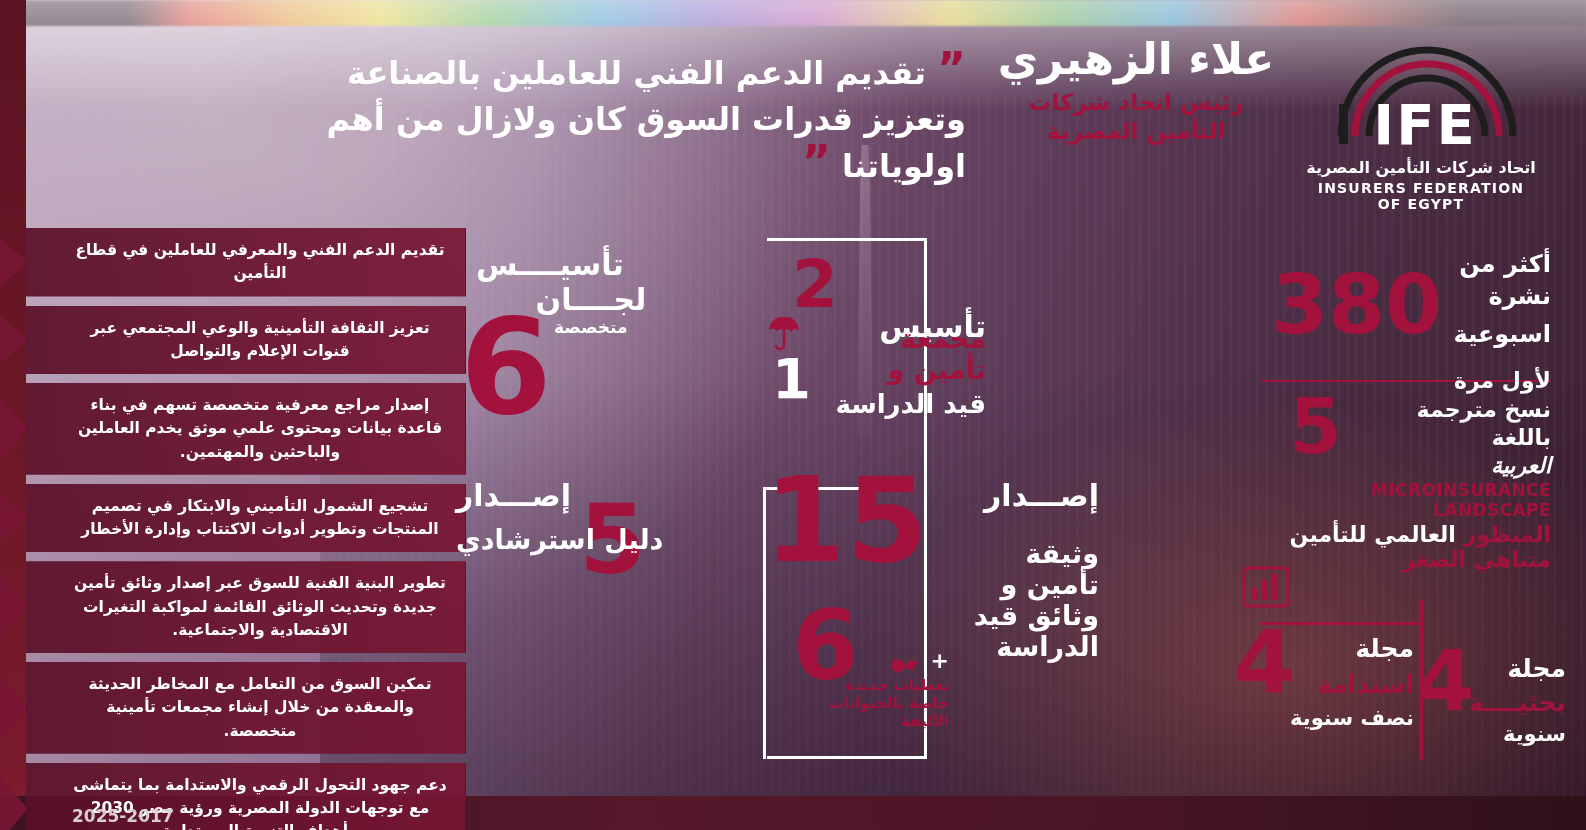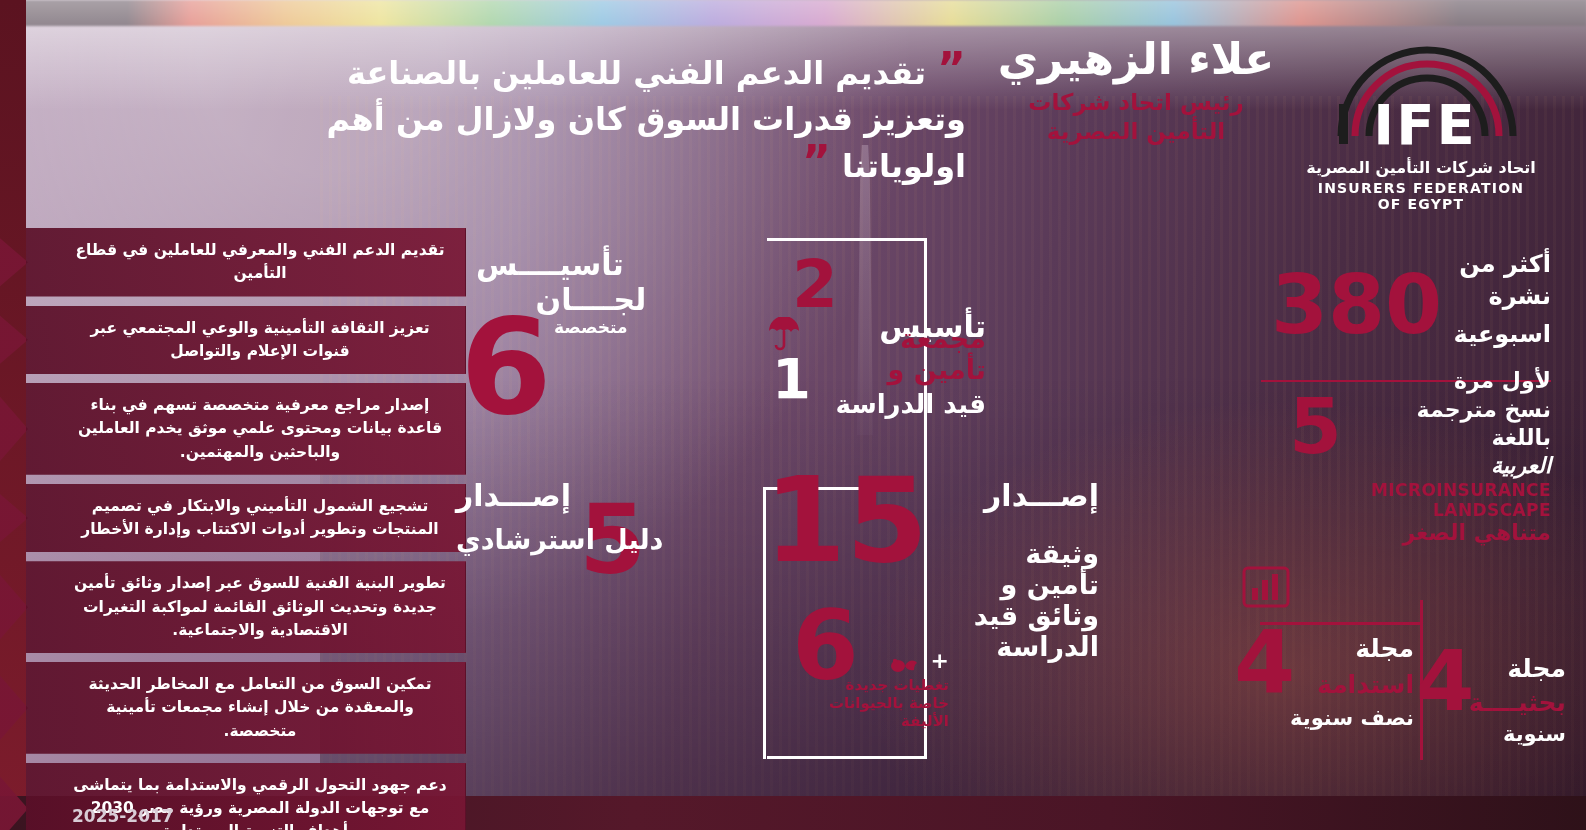--- a/index.html
+++ b/index.html
@@ -249,20 +249,24 @@
     <div style="position:relative;height:96px;">
       <div style="font-size:22px;font-weight:bold;color:#fff;position:absolute;right:0;top:4px;">نسخ مترجمة</div>
       <div class="big" style="font-size:76px;position:absolute;left:38px;top:2px;">5</div>
       <div style="font-size:22px;font-weight:bold;color:#fff;position:absolute;right:0;top:32px;">باللغة</div>
       <div style="font-size:22px;font-weight:bold;color:#fff;position:absolute;right:0;top:60px;font-style:italic;">العربية</div>
     </div>
   </div>
 
   <div class="stat" style="right:35px;top:480px;width:300px;text-align:right;">
     <div class="redtxt" style="font-size:17px;font-weight:bold;letter-spacing:.4px;">MICROINSURANCE LANDSCAPE</div>
+    <div style="font-size:22px;font-weight:bold;color:#fff;margin-top:2px;">
+      <span class="redtxt">المنظور</span>
+      <span>العالمي للتأمين</span>
+    </div>
     <div class="redtxt" style="font-size:22px;font-weight:bold;">متناهي الصغر</div>
   </div>
 
   <div class="vline" style="right:163px;top:600px;width:3px;height:160px;background:#a3123c;"></div>
   <div class="hline" style="right:166px;top:622px;width:160px;height:3px;background:#a3123c;"></div>
 
   <div class="stat" style="right:172px;top:628px;width:180px;text-align:right;">
     <svg width="48" height="42" viewBox="0 0 48 42" style="position:absolute;right:124px;top:-62px;">
       <rect x="2" y="2" width="44" height="38" rx="4" fill="none" stroke="#a3123c" stroke-width="3"></rect>
       <rect x="10" y="22" width="6" height="12" fill="#a3123c"></rect>

